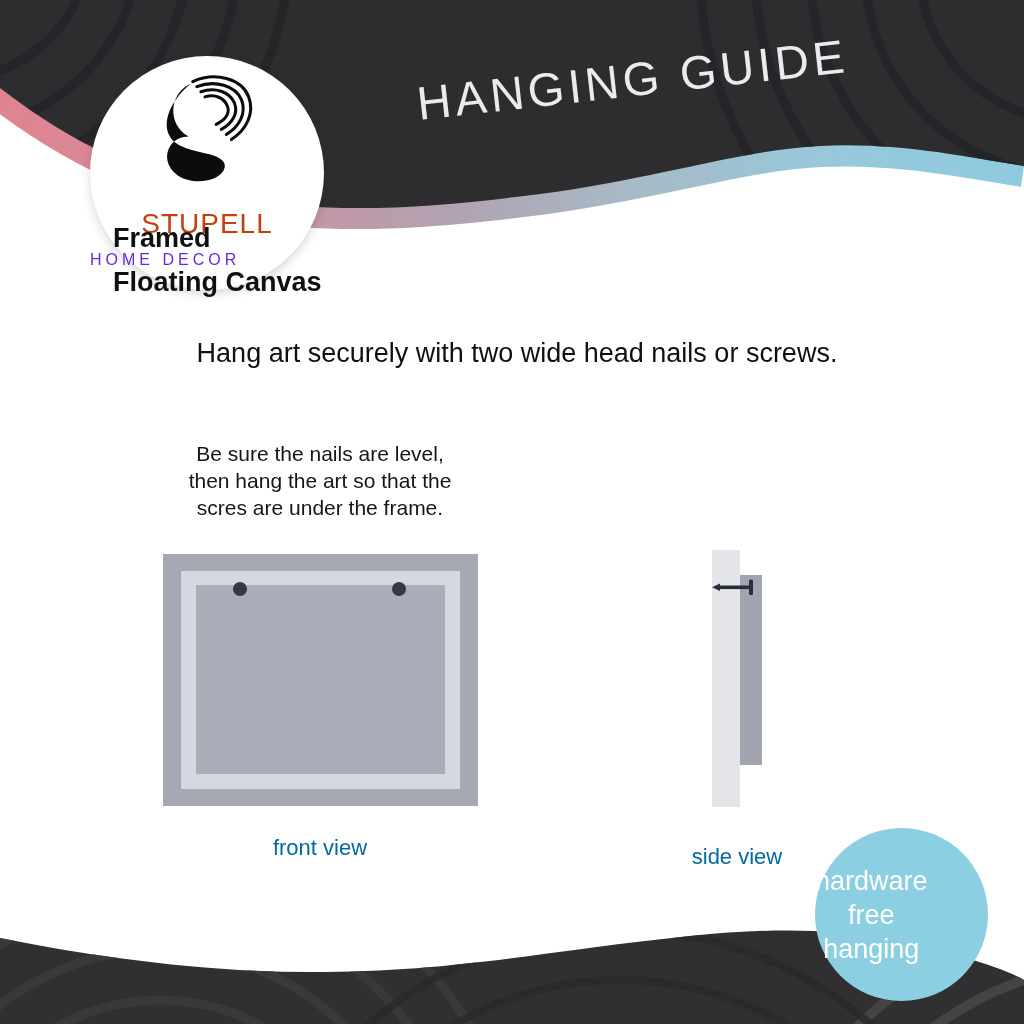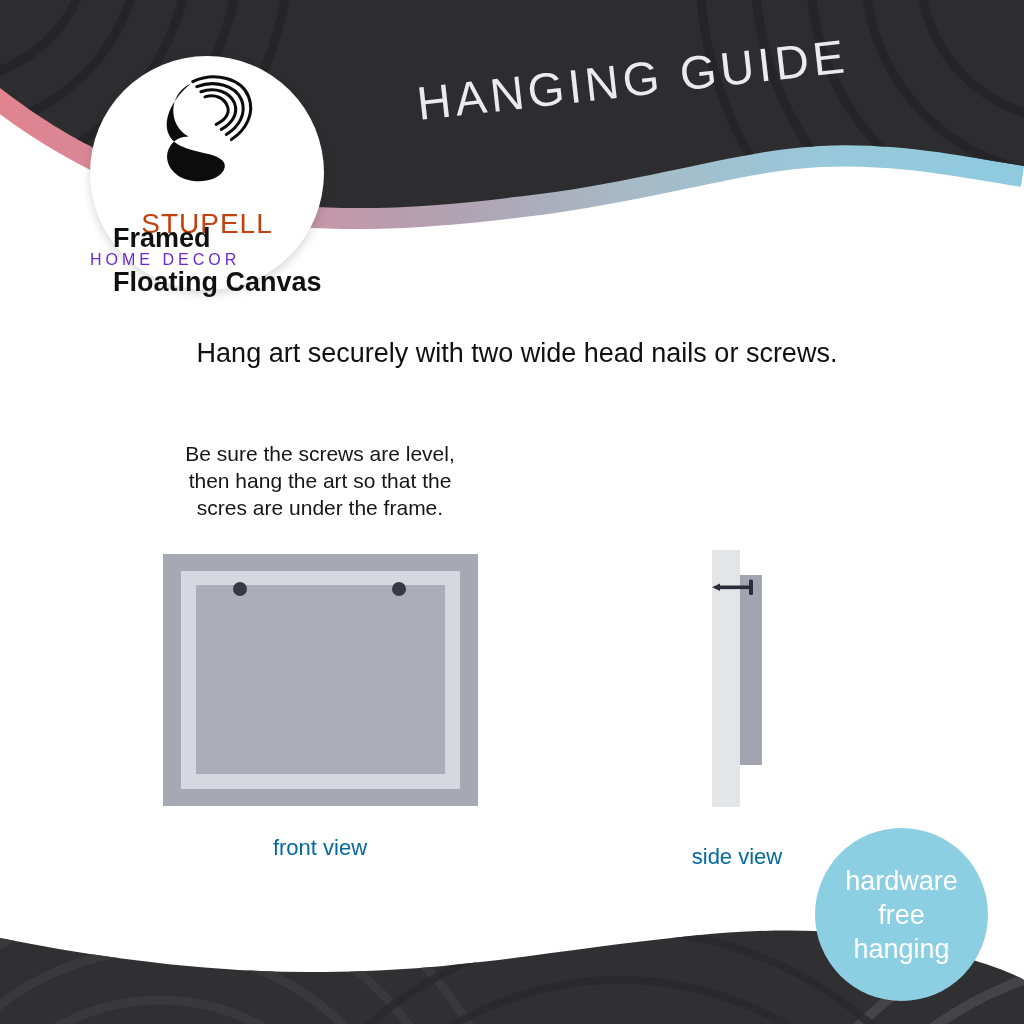--- a/index.html
+++ b/index.html
@@ -63,21 +63,21 @@
   
   #side-diagram{left:712px;top:550px;width:60px;height:257px;}
   #frame-side-profile{position:absolute;left:0;top:0;width:28px;height:257px;background:#e4e5e8;}
   #canvas-side-profile{position:absolute;left:28px;top:25px;width:22px;height:190px;background:#a2a4b1;}
   #nail-icon{position:absolute;left:0px;top:26px;width:46px;height:22px;}
 
   
   #bottom-wave{left:0;top:880px;width:1024px;height:144px;}
   #hardware-badge{
     left:815px;top:828px;width:173px;height:173px;border-radius:50%;background:#8ccfe2;
-    display:flex;align-items:center;justify-content:center;text-align:center;
+    display:flex;align-items:center;text-align:center;
     font-size:27px;line-height:34px;font-weight:500;color:#ffffff;white-space:pre-line;
   }
 </style>
 </head>
 <body>
 
 <div id="canvas">
 
   <svg id="top-banner" class="abs" width="1024" height="250" viewBox="0 0 1024 250">
     <defs>
@@ -126,21 +126,21 @@
     </svg>
     <div id="brand-name">STUPELL</div>
     <div id="brand-tagline">HOME DECOR</div>
   </div>
 
   <div id="product-title" class="abs">Framed
 Floating Canvas</div>
 
   <div id="subtitle" class="abs">Hang art securely with two wide head nails or screws.</div>
 
-  <div id="front-note" class="abs note">Be sure the screws are level,
+  <div id="front-note" class="abs note">Be sure the nails are level,
 then hang the art so that the
 scres are under the frame.</div>
 
 
   <div id="front-diagram" class="abs">
     <div id="frame-mat"></div>
     <div id="frame-canvas"></div>
     <div id="screw-dot-left" class="screw-dot"></div>
     <div id="screw-dot-right" class="screw-dot"></div>
   </div>

